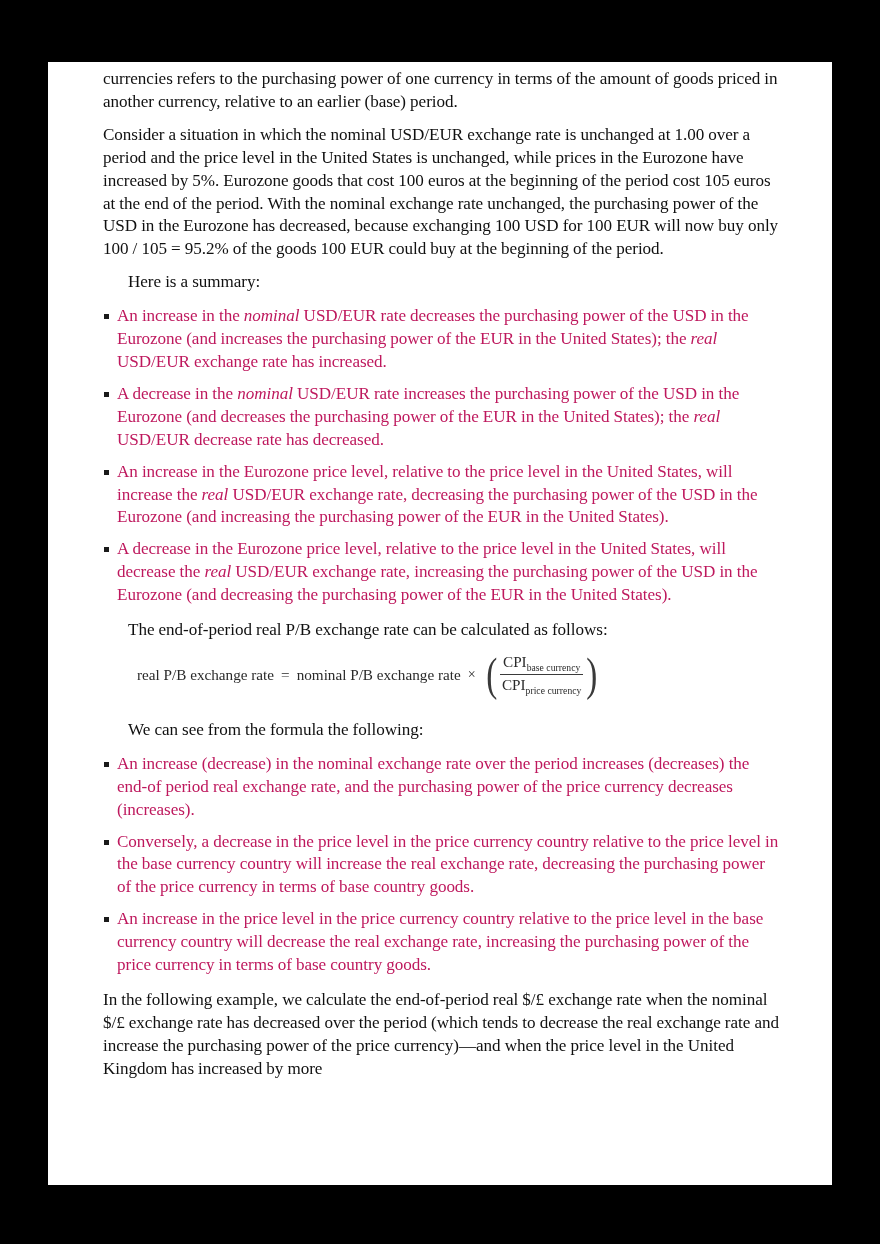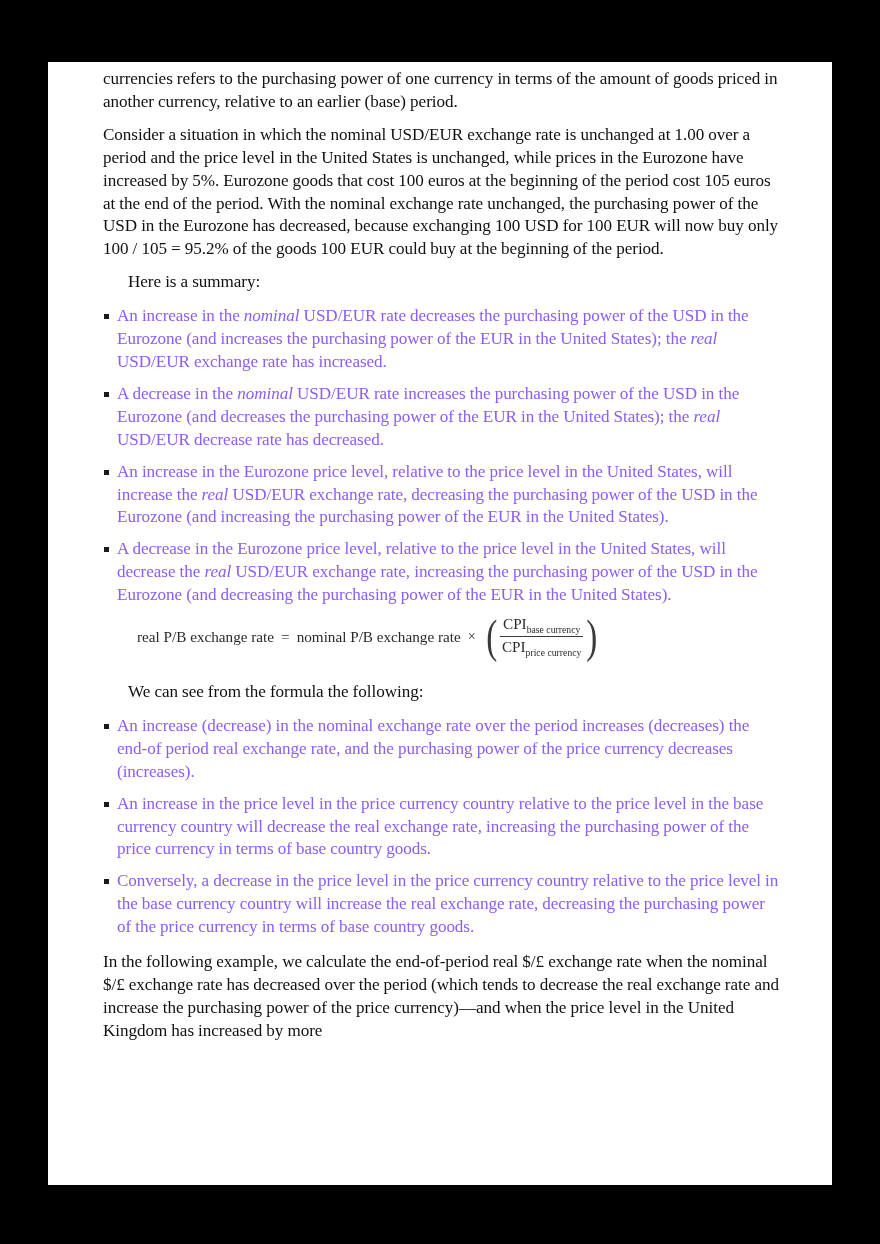--- a/index.html
+++ b/index.html
@@ -58,21 +58,21 @@
     margin: 0 0 8px 0;
     padding: 0;
   }
 
   ul.bullet-list li {
     position: relative;
     margin: 0 0 9px 0;
     padding-left: 14px;
     font-size: 17.1px;
     line-height: 22.9px;
-    color: #8b5cf6;
+    color: #be185d;
     letter-spacing: -0.05px;
     word-spacing: -0.1px;
   }
 
   ul.bullet-list li:last-child {
     margin-bottom: 0;
   }
 
   ul.bullet-list li .bullet-marker {
     position: absolute;
@@ -178,20 +178,21 @@
 
       <p class="body-para tight">Here is a summary:</p>
 
       <ul class="bullet-list">
           <li><span class="bullet-marker"></span><span><span>An increase in the </span><span class="em-italic">nominal</span><span> USD/EUR rate decreases the purchasing power of the USD in the Eurozone (and increases the purchasing power of the EUR in the United States); the </span><span class="em-italic">real</span><span> USD/EUR exchange rate has increased.</span></span></li>
           <li><span class="bullet-marker"></span><span><span>A decrease in the </span><span class="em-italic">nominal</span><span> USD/EUR rate increases the purchasing power of the USD in the Eurozone (and decreases the purchasing power of the EUR in the United States); the </span><span class="em-italic">real</span><span> USD/EUR decrease rate has decreased.</span></span></li>
           <li><span class="bullet-marker"></span><span><span>An increase in the Eurozone price level, relative to the price level in the United States, will increase the </span><span class="em-italic">real</span><span> USD/EUR exchange rate, decreasing the purchasing power of the USD in the Eurozone (and increasing the purchasing power of the EUR in the United States).</span></span></li>
           <li><span class="bullet-marker"></span><span><span>A decrease in the Eurozone price level, relative to the price level in the United States, will decrease the </span><span class="em-italic">real</span><span> USD/EUR exchange rate, increasing the purchasing power of the USD in the Eurozone (and decreasing the purchasing power of the EUR in the United States).</span></span></li>
         </ul>
 
+      <p class="body-para tight" style="margin-top:12px;">The end-of-period real P/B exchange rate can be calculated as follows:</p>
 
       <div class="formula-block">
         <span class="formula-inner">
           <span class="formula-lhs">real P/B exchange rate</span>
           <span class="formula-eq">=</span>
           <span class="formula-rhs-text">nominal P/B exchange rate</span>
           <span class="formula-times">×</span>
           <span class="paren-group">
             <span class="paren">(</span>
             <span class="fraction">
@@ -202,21 +203,21 @@
             <span class="paren">)</span>
           </span>
         </span>
       </div>
 
 
       <p class="body-para tight">We can see from the formula the following:</p>
 
       <ul class="bullet-list">
           <li><span class="bullet-marker"></span><span><span>An increase (decrease) in the nominal exchange rate over the period increases (decreases) the end-of period real exchange rate, and the purchasing power of the price currency decreases (increases).</span></span></li>
+          <li><span class="bullet-marker"></span><span><span>Conversely, a decrease in the price level in the price currency country relative to the price level in the base currency country will increase the real exchange rate, decreasing the purchasing power of the price currency in terms of base country goods.</span></span></li>
           <li><span class="bullet-marker"></span><span><span>An increase in the price level in the price currency country relative to the price level in the base currency country will decrease the real exchange rate, increasing the purchasing power of the price currency in terms of base country goods.</span></span></li>
-          <li><span class="bullet-marker"></span><span><span>Conversely, a decrease in the price level in the price currency country relative to the price level in the base currency country will increase the real exchange rate, decreasing the purchasing power of the price currency in terms of base country goods.</span></span></li>
         </ul>
 
       <p class="body-para" style="margin-top:12px;">In the following example, we calculate the end-of-period real $/£ exchange rate when the nominal $/£ exchange rate has decreased over the period (which tends to decrease the real exchange rate and increase the purchasing power of the price currency)—and when the price level in the United Kingdom has increased by more</p>
 
     </div>
   </div>
 </div>
 
 </body></html>

